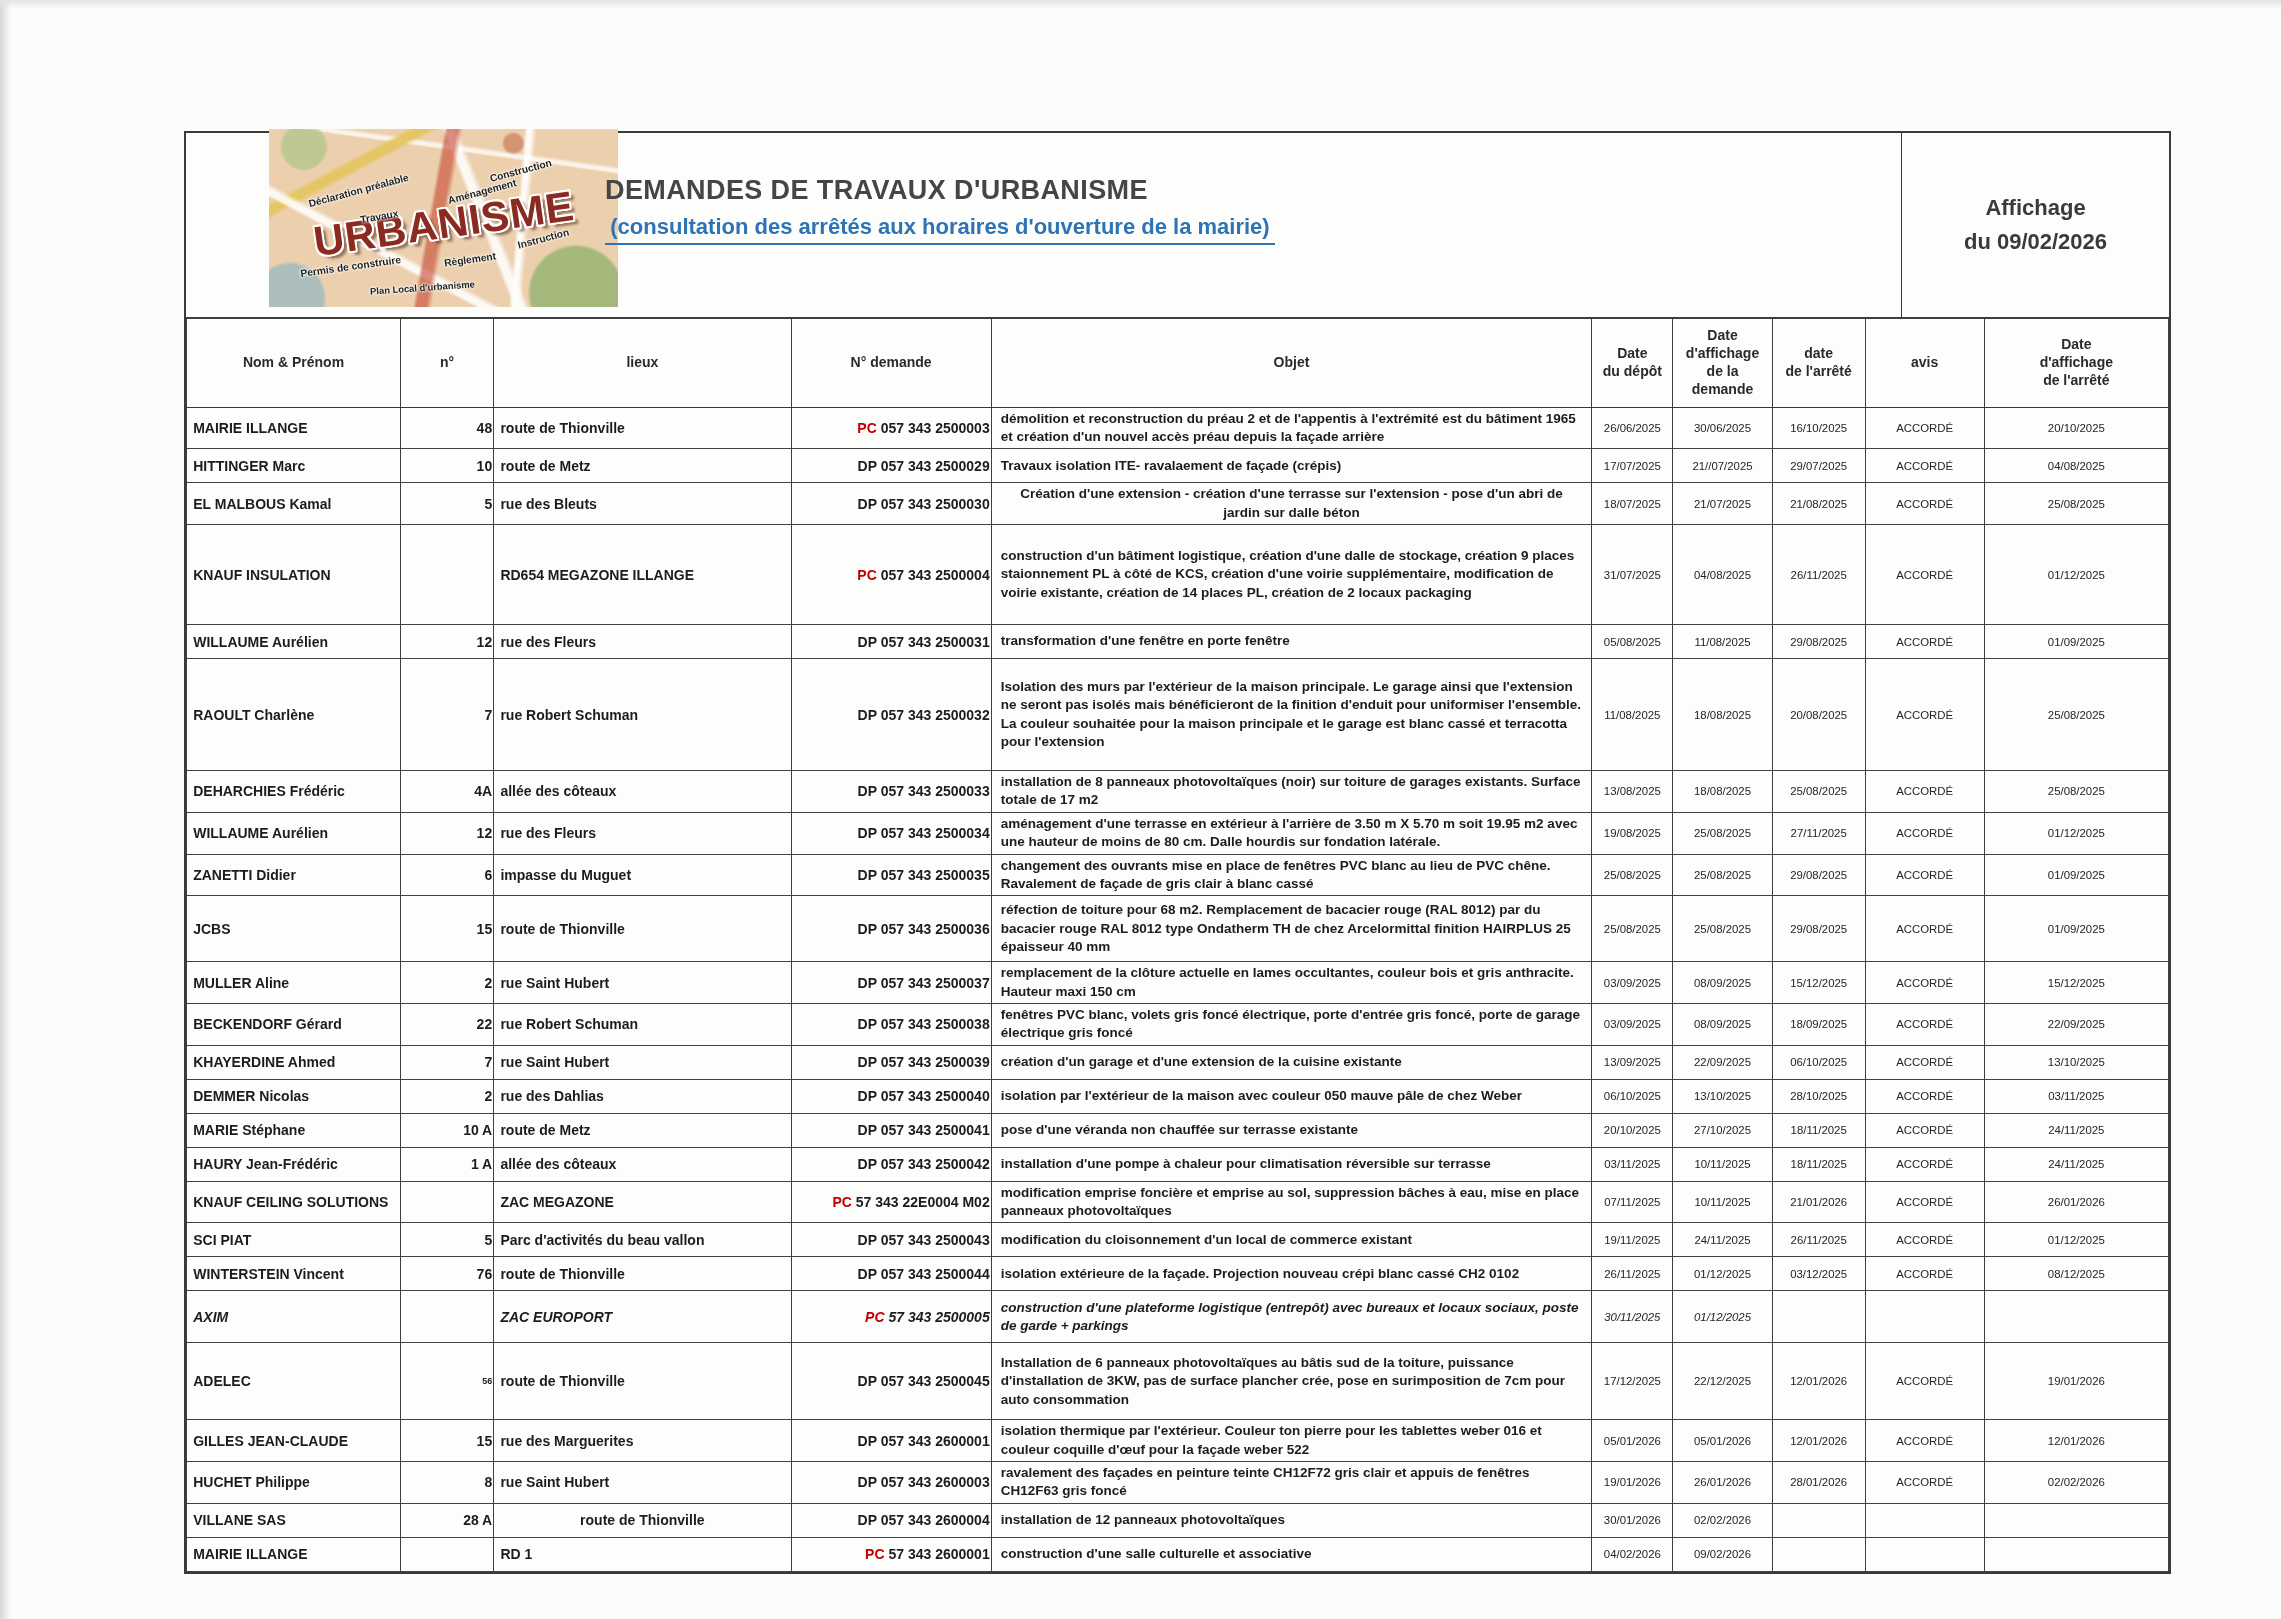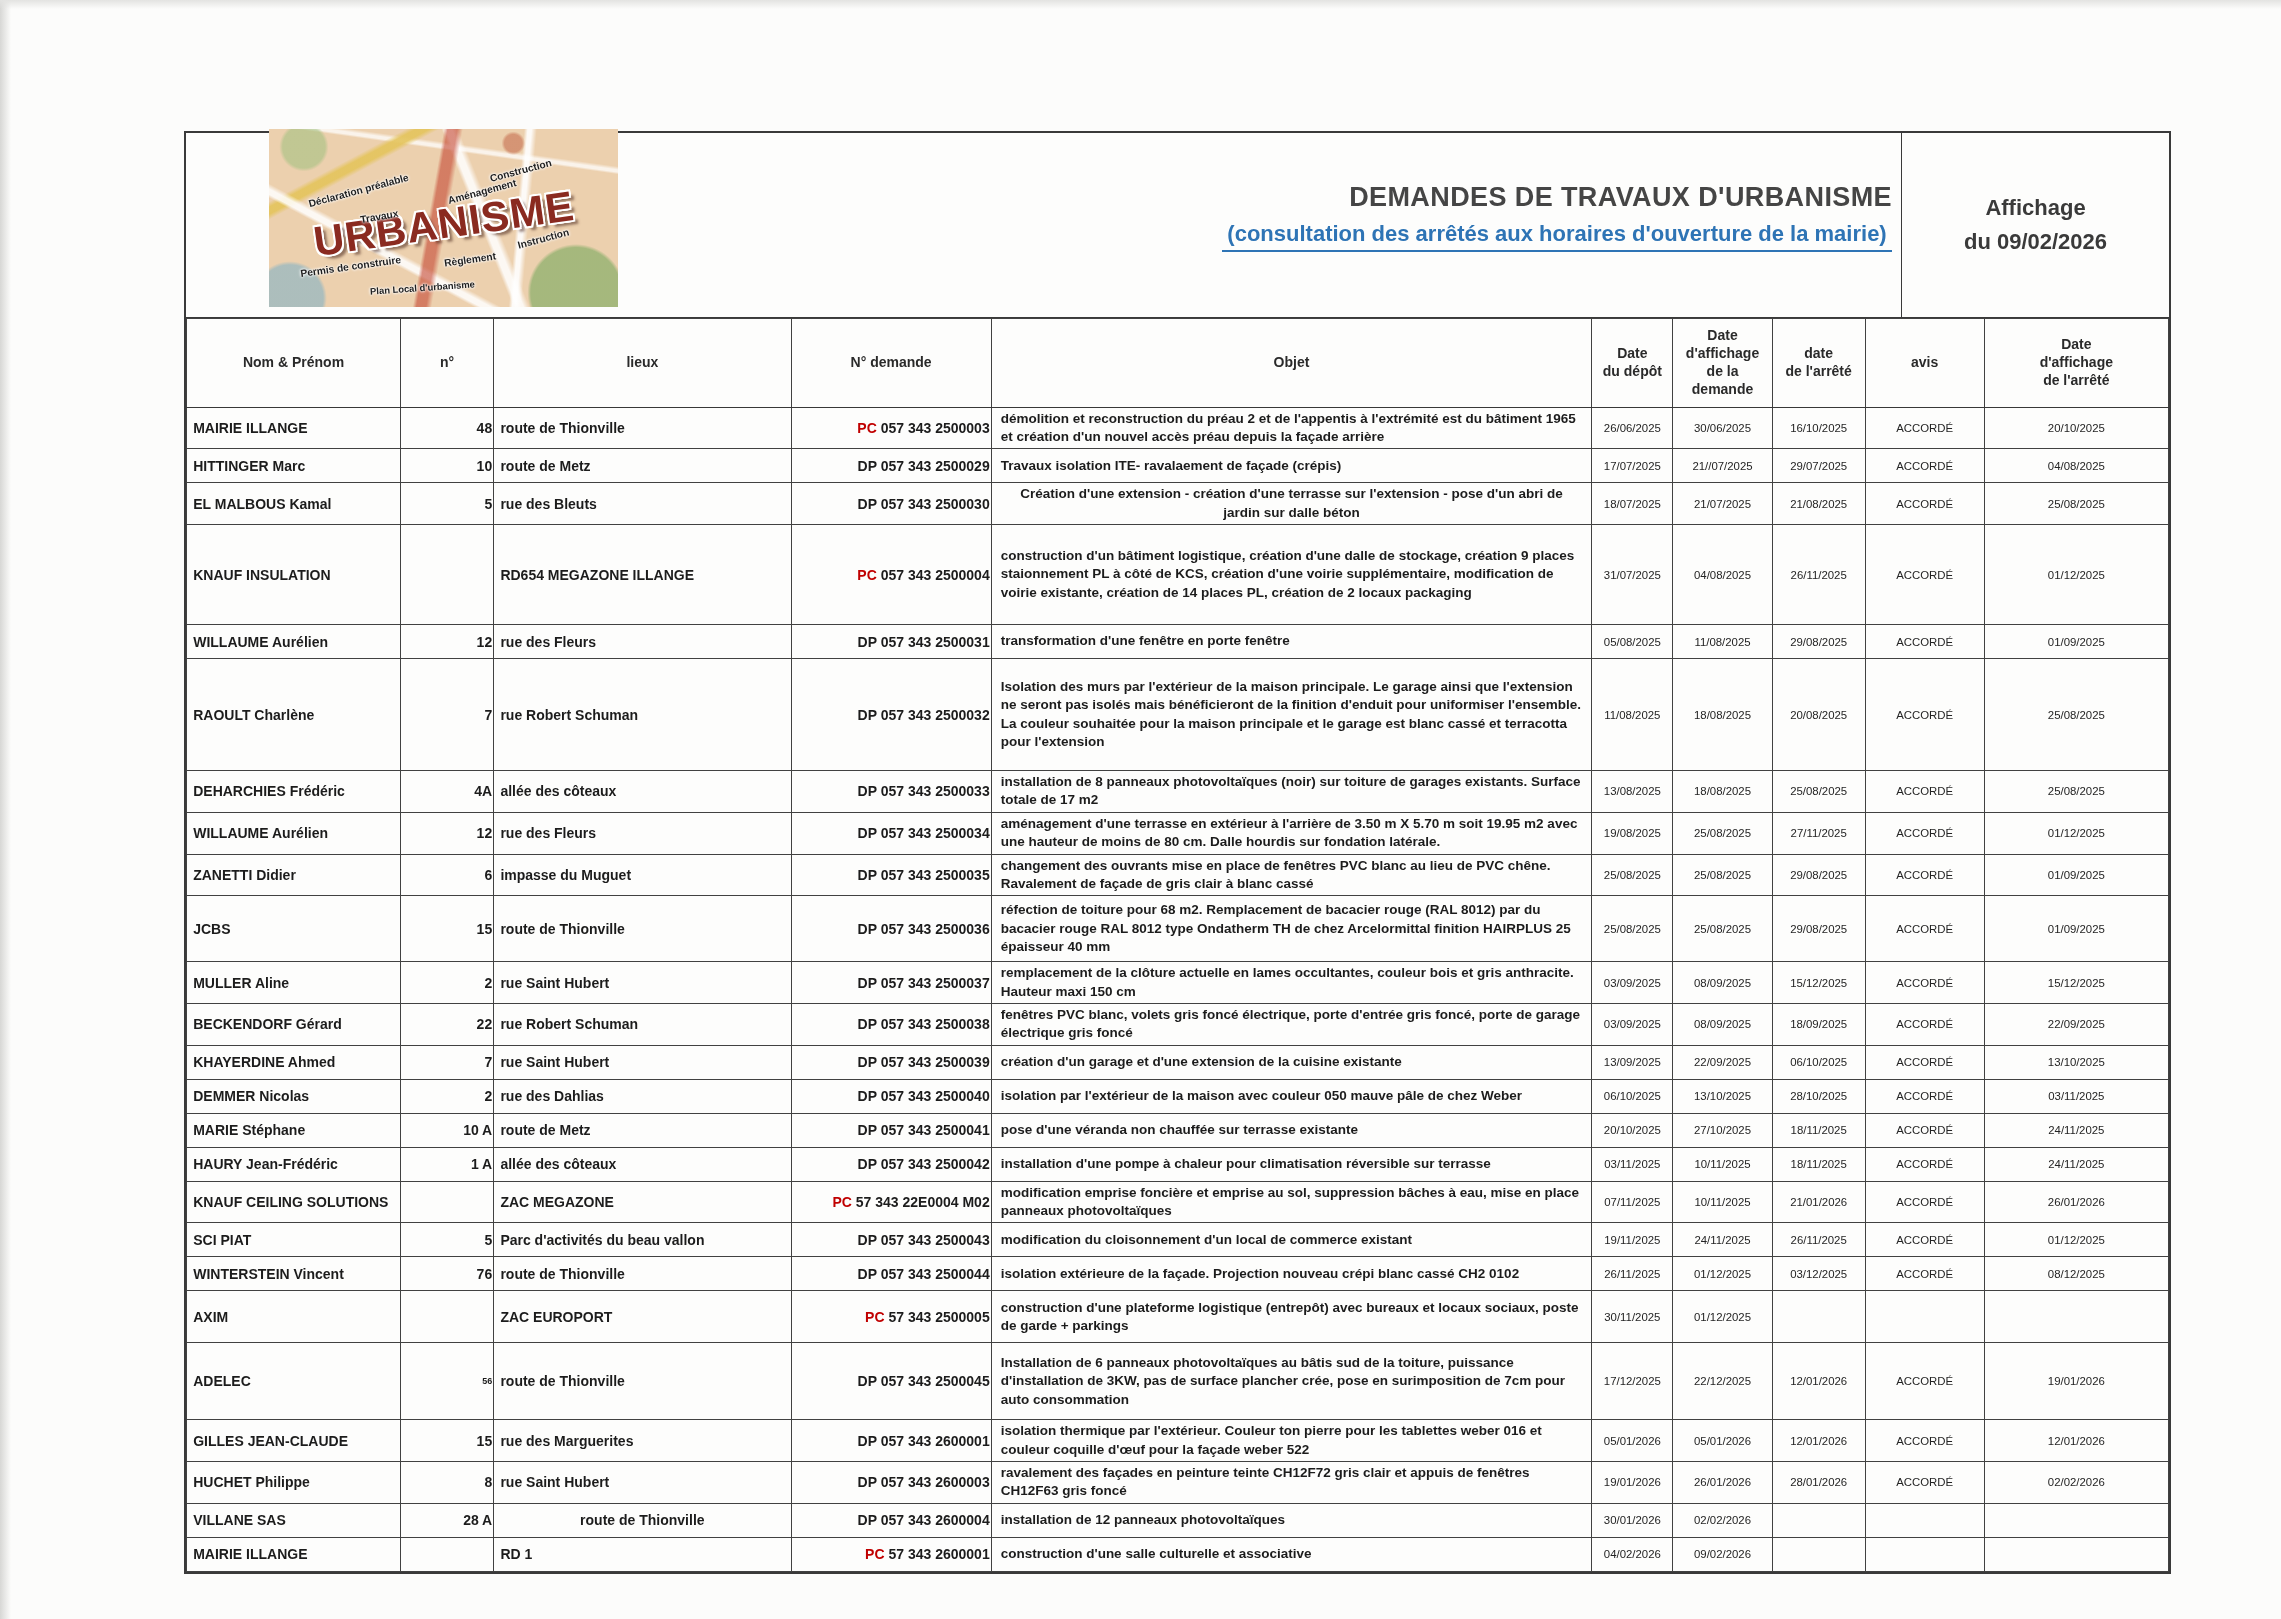--- a/index.html
+++ b/index.html
@@ -8,21 +8,21 @@
   .page::before{content:"";position:absolute;left:0;top:0;width:10.7px;height:100%;
         background:linear-gradient(90deg,#d7d7d5,rgba(215,215,213,0));}
   .page::after{content:"";position:absolute;left:0;top:0;width:100%;height:9px;
         background:linear-gradient(180deg,#e3e3e1,rgba(227,227,225,0));}
 
   .doc{position:absolute;left:184px;top:131px;width:1987px;border:2.2px solid #3a3a3a;background:#fdfdfc;box-sizing:border-box;}
 
   
   .doc-header{position:relative;height:184px;border-bottom:1.8px solid #3a3a3a;display:flex;}
   .header-main{flex:1;position:relative;}
-  .title-block{position:absolute;left:419px;right:9px;top:49px;text-align:right;}
+  .title-block{position:absolute;left:419px;right:9px;top:42px;text-align:left;}
   .title{font-size:27px;font-weight:700;color:#454545;letter-spacing:0.4px;}
   .subtitle{display:inline-block;margin-top:8px;font-size:22px;font-weight:700;color:#2e74b5;
         border-bottom:2.7px solid #2e74b5;padding:0 5.3px 2.7px 5.3px;}
   .header-right{width:267px;border-left:1.8px solid #3a3a3a;display:flex;flex-direction:column;
         align-items:center;justify-content:center;gap:7.1px;font-size:22px;font-weight:700;color:#3a3a3a;text-align:right;}
 
   
   .logo{position:absolute;left:83px;top:-3.6px;width:349px;height:178px;overflow:hidden;
         background-color:#ecd0ae;
         background-image:
@@ -53,21 +53,21 @@
 
   
   table{width:100%;border-collapse:collapse;table-layout:fixed;}
   th,td{border:1.3px solid #414141;vertical-align:middle;box-sizing:border-box;overflow:hidden;}
   thead th{font-size:14px;font-weight:700;color:#2a2a2a;text-align:center;
         white-space:pre-line;line-height:1.28;padding:8px 2.7px;border-bottom:1.8px solid #383838;height:78px;}
   tbody tr{height:34px;}
   tbody tr:nth-child(4){height:100px;}
   tbody tr:nth-child(6){height:112px;}
   tbody tr:nth-child(10){height:66px;}
-  tbody tr:nth-child(20){height:52px;}
+  tbody tr:nth-child(20){height:52px;font-style:italic;}
   tbody tr:nth-child(21){height:77px;}
   tbody tr:nth-child(28){height:32px;}
   tbody tr:nth-child(29){height:43px;}
   td{color:#1c1c1c;}
   .c-nom{font-size:14px;font-weight:700;padding:3.6px 3.6px 3.6px 6.2px;}
   .c-num{font-size:14px;font-weight:700;text-align:right;}
   .c-num.small{font-size:9px;}
   .c-lieu{font-size:14px;font-weight:700;padding:3.6px 3.6px 3.6px 6.2px;}
   .c-lieu.center{text-align:center;padding-left:3.6px;}
   .c-dem{font-size:14px;font-weight:700;text-align:right;white-space:nowrap;margin-left:23px;}

